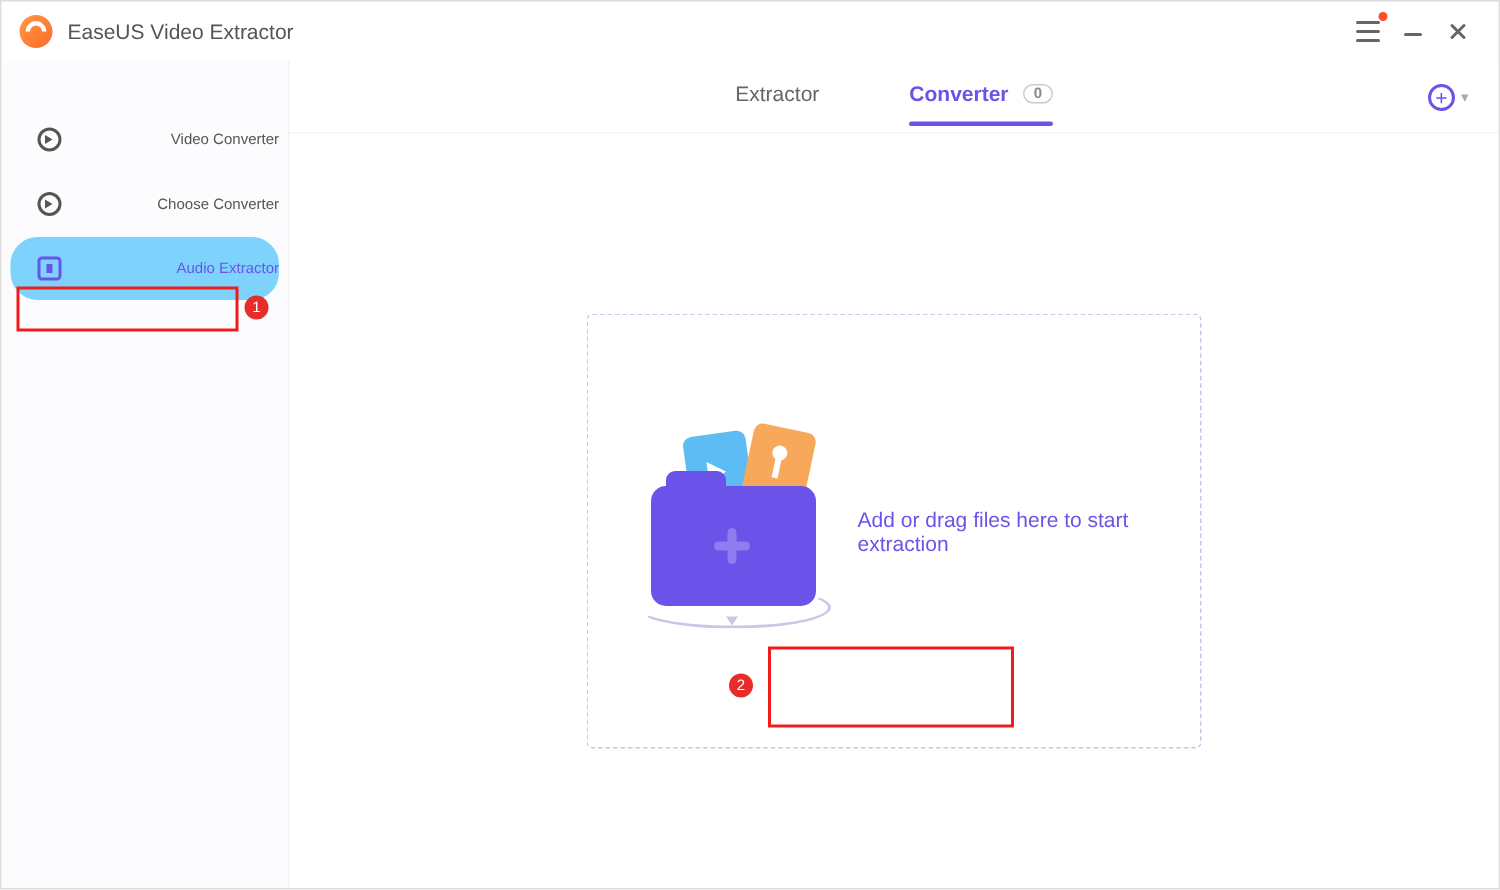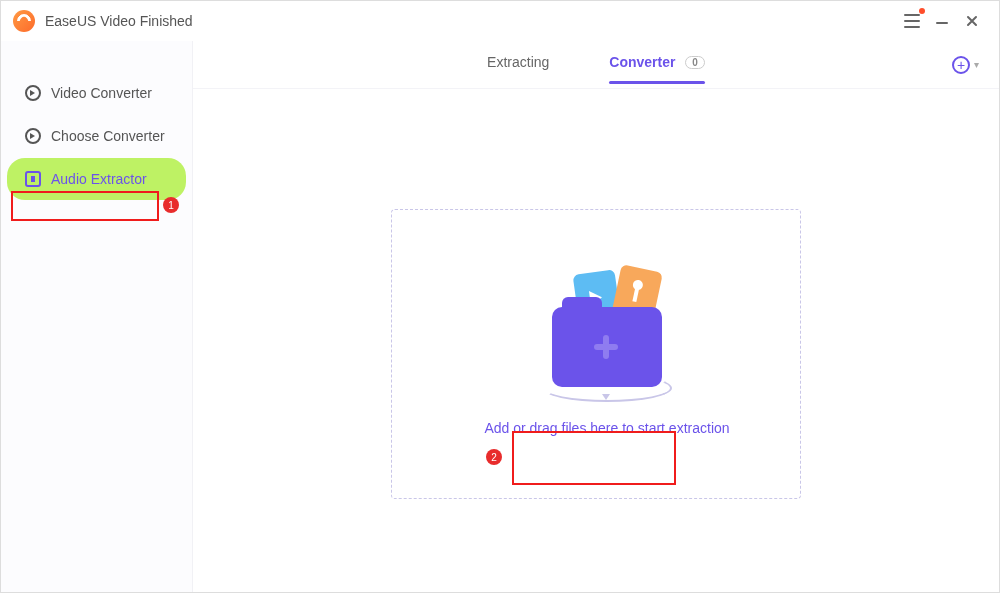--- a/index.html
+++ b/index.html
@@ -9,38 +9,38 @@
 .logo { width: 22px; height: 22px; background: linear-gradient(135deg,#ff9a44,#fd6b2a); border-radius: 50%; margin-right: 10px; position: relative; }
 .logo::after { content:''; position:absolute; width:8px; height:8px; border:3px solid #fff; border-radius:50%; top:4px; left:4px; border-right-color:transparent; border-bottom-color:transparent; transform:rotate(45deg);}
 .app-title { font-size: 14px; color: #555; }
 .titlebar-spacer { flex: 1; }
 .titlebar-btn { width: 30px; height: 30px; display:flex; align-items:center; justify-content:center; color:#666; font-size:16px; cursor:pointer; }
 .hamburger-notif { position:relative; }
 .hamburger-notif::after { content:''; position:absolute; top:2px; right:2px; width:6px; height:6px; background:#ff4d2a; border-radius:50%; }
 
 .layout { display:flex; height: 553px; }
 .sidebar { width: 192px; background:#fcfcfe; padding-top: 30px; border-right: 1px solid #f1f1f5; }
-.nav-item { height: 42px; display:flex; align-items:center; padding-left: 18px; font-size: 14px; color:#555; cursor:pointer; gap:10px; margin: 1px 6px; border-radius: 18px;}
-.nav-item.active { background:#bef264; color:#6b53ea; font-weight:500; }
+.nav-item { height: 42px; display:flex; align-items:center; padding-left: 18px; font-size: 10px; color:#555; cursor:pointer; gap:10px; margin: 1px 6px; border-radius: 18px; justify-content: space-between;}
+.nav-item.active { background:#7dd3fc; color:#6b53ea; font-weight:500; }
 .nav-ico { width:16px; height:16px; border:2px solid currentColor; border-radius:50%; position:relative; }
 .nav-ico::after{content:'';position:absolute;left:3px;top:3px;border-left:5px solid currentColor;border-top:3px solid transparent;border-bottom:3px solid transparent;}
 .nav-ico.doc { border-radius:3px; }
 .nav-ico.doc::after{ border:none; width:4px; height:6px; background:currentColor; left:4px; top:3px;}
 
 .main { flex:1; background:#fff; }
 .tabs { height: 48px; display:flex; align-items:center; justify-content:center; gap:60px; position:relative; border-bottom:1px solid #f3f3f7;}
 .tab { font-size:14px; color:#666; cursor:pointer; padding-bottom: 6px; position:relative; }
 .tab.active { color:#6b53ea; font-weight:600; }
 .tab.active::after { content:''; position:absolute; bottom:-8px; left:0; right:0; height:3px; background:#6b53ea; border-radius:2px;}
 .tab-badge { display:inline-flex; border:1px solid #ccc; border-radius:10px; font-size:10px; padding:0 6px; margin-left:6px; color:#888; vertical-align:middle;}
 .add-btn { position:absolute; right:20px; display:flex; align-items:center; gap:4px; color:#6b53ea; cursor:pointer;}
 .add-plus { width:18px;height:18px;border:2px solid #6b53ea;border-radius:50%;display:flex;align-items:center;justify-content:center;font-size:14px;line-height:1;}
 .chev { font-size:10px;color:#aaa;}
 
-.dropzone { margin: 120px auto 0; width: 410px; height: 290px; border:1px dashed #c9c6e8; border-radius:4px; display:flex; flex-direction:column; align-items:center; justify-content:center; gap:18px;padding-left:22px;}
+.dropzone { margin: 120px auto 0; width: 410px; height: 290px; border:1px dashed #c9c6e8; border-radius:4px; display:flex; align-items:center; justify-content:center; gap:18px;padding-left:22px;}
 .illus { position:relative; width:150px; height:130px;}
 .folder { position:absolute; width:110px; height:80px; background:#6b53ea; border-radius:10px; bottom:15px; left:20px; }
 .folder::before{content:''; position:absolute; top:-10px; left:10px; width:40px; height:16px; background:#6b53ea; border-radius:6px 6px 0 0;}
 .plus { position:absolute; top:28px; left:42px; width:24px; height:24px; }
 .plus::before,.plus::after{content:'';position:absolute;background:#8f7cf0;}
 .plus::before{width:24px;height:6px;top:9px;border-radius:3px;}
 .plus::after{width:6px;height:24px;left:9px;border-radius:3px;}
 .card1{position:absolute;width:42px;height:52px;background:#5dbcf3;border-radius:6px;top:0;left:44px;transform:rotate(-8deg);}
 .card1::after{content:'';position:absolute;left:14px;top:18px;border-left:12px solid #fff;border-top:8px solid transparent;border-bottom:8px solid transparent;}
 .card2{position:absolute;width:42px;height:52px;background:#f8a85b;border-radius:6px;top:-4px;left:84px;transform:rotate(12deg);}
@@ -59,21 +59,21 @@
 .annot2 { left:511px; top:430px; width:164px; height:54px;}
 .ab2 { left:485px; top:448px;}
 .container{position:relative;}
 </style>
 </head>
 <body>
 <div class="container">
 
 <div class="titlebar">
   <div class="logo"></div>
-  <div class="app-title">EaseUS Video Finished</div>
+  <div class="app-title">EaseUS Video Extractor</div>
   <div class="titlebar-spacer"></div>
   <div class="titlebar-btn hamburger-notif">
     <svg width="16" height="14" viewBox="0 0 16 14">
           <path d="M1 1h14M1 7h14M1 13h14" stroke="#666" stroke-width="2" stroke-linecap="round"></path>
         </svg>
   </div>
   <div class="titlebar-btn">
     <svg width="14" height="14" viewBox="0 0 14 14">
           <path d="M2 9h10" stroke="#666" stroke-width="2" stroke-linecap="round"></path>
         </svg>
@@ -97,21 +97,21 @@
     </div>
     <div class="nav-item active">
       <span class="nav-ico doc"></span>
       <span>Audio Extractor</span>
     </div>
   </div>
 
   <div class="main">
     <div class="tabs">
       <div class="tab">
-        <span>Extracting</span>
+        <span>Extractor</span>
       </div>
       <div class="tab active">
         <span>Converter</span>
         <span class="tab-badge">0</span>
       </div>
       <div class="add-btn">
         <span class="add-plus">+</span>
         <span class="chev">▾</span>
       </div>
     </div>

